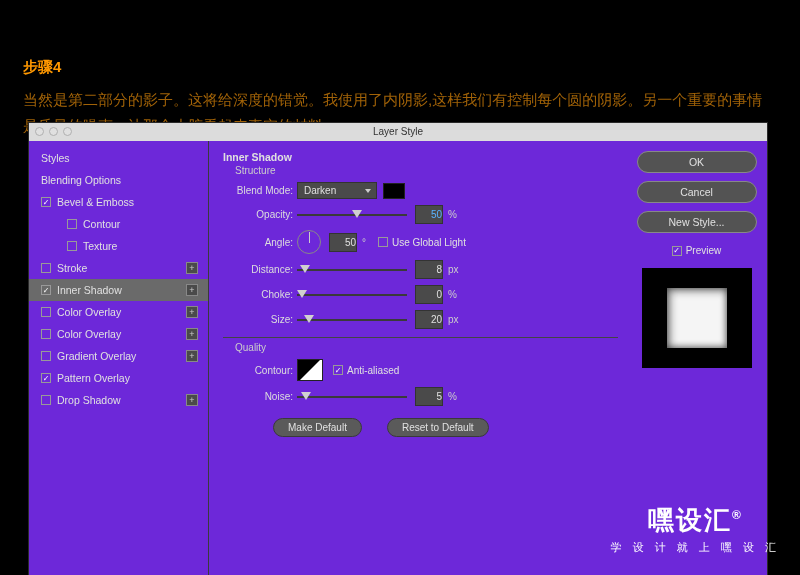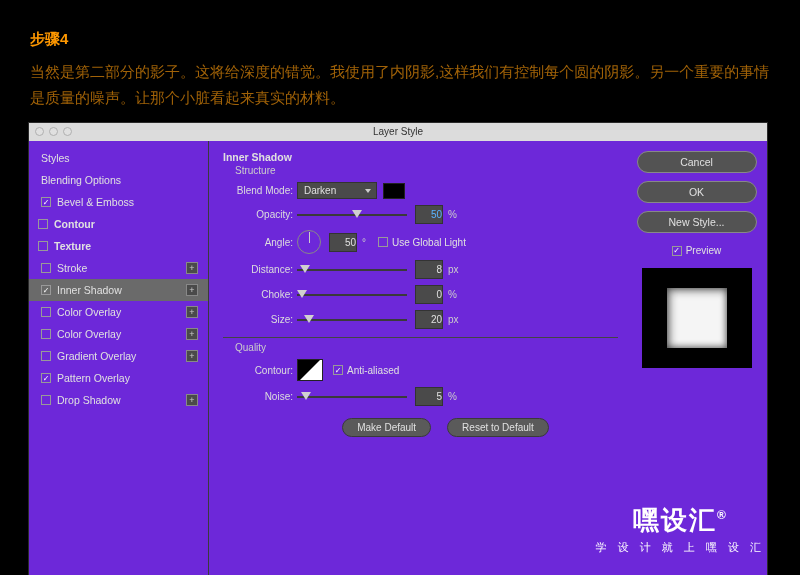--- a/index.html
+++ b/index.html
@@ -1,27 +1,27 @@
 <!DOCTYPE html>
 <html><head>
 <meta charset="utf-8">
 <style>
   * { box-sizing: border-box; margin: 0; padding: 0; }
   body { background: #000; font-family: Arial, sans-serif; font-size: 12px; color: #e0e0e0; width: 800px; height: 575px; overflow: hidden; }
-  .page-header { padding: 30px 30px 10px; }
+  .page-header { padding: 30px 23px 10px; margin-top: 28px; }
   .step-title { color: #ff9800; font-size: 15px; font-weight: bold; margin-bottom: 10px; }
   .step-desc { color: #a16207; font-size: 15px; line-height: 1.7; }
   .dialog { position: absolute; left: 28px; top: 122px; width: 740px; height: 502px; background: #6d28d9; border: 1px solid #2a2a2a; font-size: 10.5px; }
   .titlebar { height: 18px; background: #dcdcdc; color: #333; text-align: center; line-height: 18px; font-size: 10px; position: relative; }
   .traffic { position: absolute; left: 6px; top: 4px; display: flex; gap: 5px; }
   .traffic span { width: 9px; height: 9px; border-radius: 50%; background: #e0e0e0; border: 1px solid #b0b0b0; }
   .dialog-body { display: flex; height: calc(100% - 18px - 22px); }
   .sidebar { width: 180px; border-right: 1px solid #3a3a3a; padding: 6px 0; }
   .side-item { display: flex; align-items: flex-start; justify-content: space-between; padding: 5px 10px 5px 12px; color: #e0e0e0; font-size: 10.5px; cursor: default; }
-  .side-item.sub { padding-left: 9px; font-weight: bold; }
+  .side-item.sub { padding-left: 38px; }
   .side-item.active { background: #6a6a6a; }
   .side-item .cb { width: 10px; height: 10px; border: 1px solid #999; margin-right: 6px; display: inline-flex; align-items: center; justify-content: center; font-size: 8px; }
   .side-item .cb.checked::after { content: "✓"; color: #fff; }
   .side-item .left { display: flex; align-items: center; }
   .plus { width: 12px; height: 12px; border: 1px solid #888; display: inline-flex; align-items: center; justify-content: center; font-size: 9px; color: #ccc; background: #4a4a4a; }
   .main { flex: 1; padding: 10px 14px; color: #e0e0e0; }
   .section-title { font-weight: bold; font-size: 10.5px; margin-bottom: 2px; }
   .sub-title { font-size: 10px; color: #ccc; margin: 2px 0 6px 12px; }
   .row { display: flex; align-items: center; margin: 6px 0; font-size: 10px; }
   .row .lbl { width: 70px; text-align: right; margin-right: 4px; color: #ddd; }
@@ -33,30 +33,30 @@
   .slider .knob { position: absolute; top: 1px; width: 0; height: 0; border-left: 5px solid transparent; border-right: 5px solid transparent; border-top: 8px solid #d0d0d0; }
   .val-input { background: #4a4a4a; border: 1px solid #333; width: 28px; text-align: right; font-size: 10px; padding: 3px 0; }
   .val-input.hl { color: #5ab4ff; }
   .unit { margin-left: 5px; color: #ccc; font-size: 10px; }
   .angle-dial { width: 24px; height: 24px; border: 1px solid #888; border-radius: 50%; margin-right: 8px; position: relative; }
   .angle-dial::after { content: ""; position: absolute; left: 11px; top: 1px; width: 1px; height: 11px; background: #ccc; }
   .cbx { width: 10px; height: 10px; border: 1px solid #999; display: inline-flex; align-items: center; justify-content: center; margin-right: 4px; font-size: 8px; }
   .cbx.checked::after { content: "✓"; color: #fff; }
   .divider { height: 1px; background: #444; margin: 8px 0 4px; }
   .contour-sw { width: 26px; height: 22px; background: linear-gradient(135deg, #000 49%, #fff 51%); border: 1px solid #222; margin-right: 10px; }
-  .btn-row { display: flex; gap: 16px; margin-top: 12px; margin-left: 50px; justify-content: center; }
+  .btn-row { display: flex; gap: 25px; margin-top: 12px; margin-left: 50px; }
   .sm-btn { background: #5a5a5a; border: 1px solid #3a3a3a; border-radius: 10px; padding: 3px 14px; font-size: 10px; color: #e0e0e0; }
   .rightpane { width: 135px; padding: 10px 10px 10px 4px; display: flex; flex-direction: column; align-items: center; gap: 8px; }
   .rbtn { width: 120px; padding: 4px 0; text-align: center; border: 1px solid #888; border-radius: 11px; font-size: 10.5px; color: #e0e0e0; background: #535353; }
   .preview-chk { display: flex; align-items: center; font-size: 10px; margin-top: 4px; }
   .preview-box { width: 110px; height: 100px; background: #000; margin-top: 4px; display: flex; align-items: center; justify-content: center; }
   .preview-inner { width: 60px; height: 60px; background: #f5f5f5; box-shadow: inset 2px 2px 10px rgba(0,0,0,.6), inset -1px -1px 6px rgba(0,0,0,.4); }
   .footer { height: 22px; border-top: 1px solid #3a3a3a; display: flex; align-items: center; padding: 0 10px; gap: 12px; color: #aaa; font-style: italic; font-size: 10px; }
   .footer .ic { font-style: normal; font-size: 10px; }
-  .watermark { position: absolute; right: 35px; bottom: 20px; text-align: center; color: #fff; }
+  .watermark { position: absolute; right: 20px; bottom: 20px; text-align: center; color: #fff; }
   .watermark .big { font-size: 26px; font-weight: bold; letter-spacing: 2px; }
   .watermark .sup { font-size: 12px; vertical-align: super; }
   .watermark .sm { font-size: 11px; letter-spacing: 4px; margin-top: 2px; }
 </style>
 </head>
 <body>
 
 <div class="page-header">
   <div class="step-title">步骤4</div>
   <div class="step-desc">当然是第二部分的影子。这将给深度的错觉。我使用了内阴影,这样我们有控制每个圆的阴影。另一个重要的事情是质量的噪声。让那个小脏看起来真实的材料。</div>
@@ -214,22 +214,22 @@
         <span class="val-input">5</span>
         <span class="unit">%</span>
       </div>
       <div class="btn-row">
         <div class="sm-btn">Make Default</div>
         <div class="sm-btn">Reset to Default</div>
       </div>
     </div>
 
     <div class="rightpane">
+      <div class="rbtn">OK</div>
       <div class="rbtn">Cancel</div>
-      <div class="rbtn">OK</div>
       <div class="rbtn">New Style...</div>
       <div class="preview-chk">
           <span class="cbx checked"></span>
           <span>Preview</span>
         </div>
       <div class="preview-box">
           <div class="preview-inner"></div>
         </div>
     </div>
   </div>

